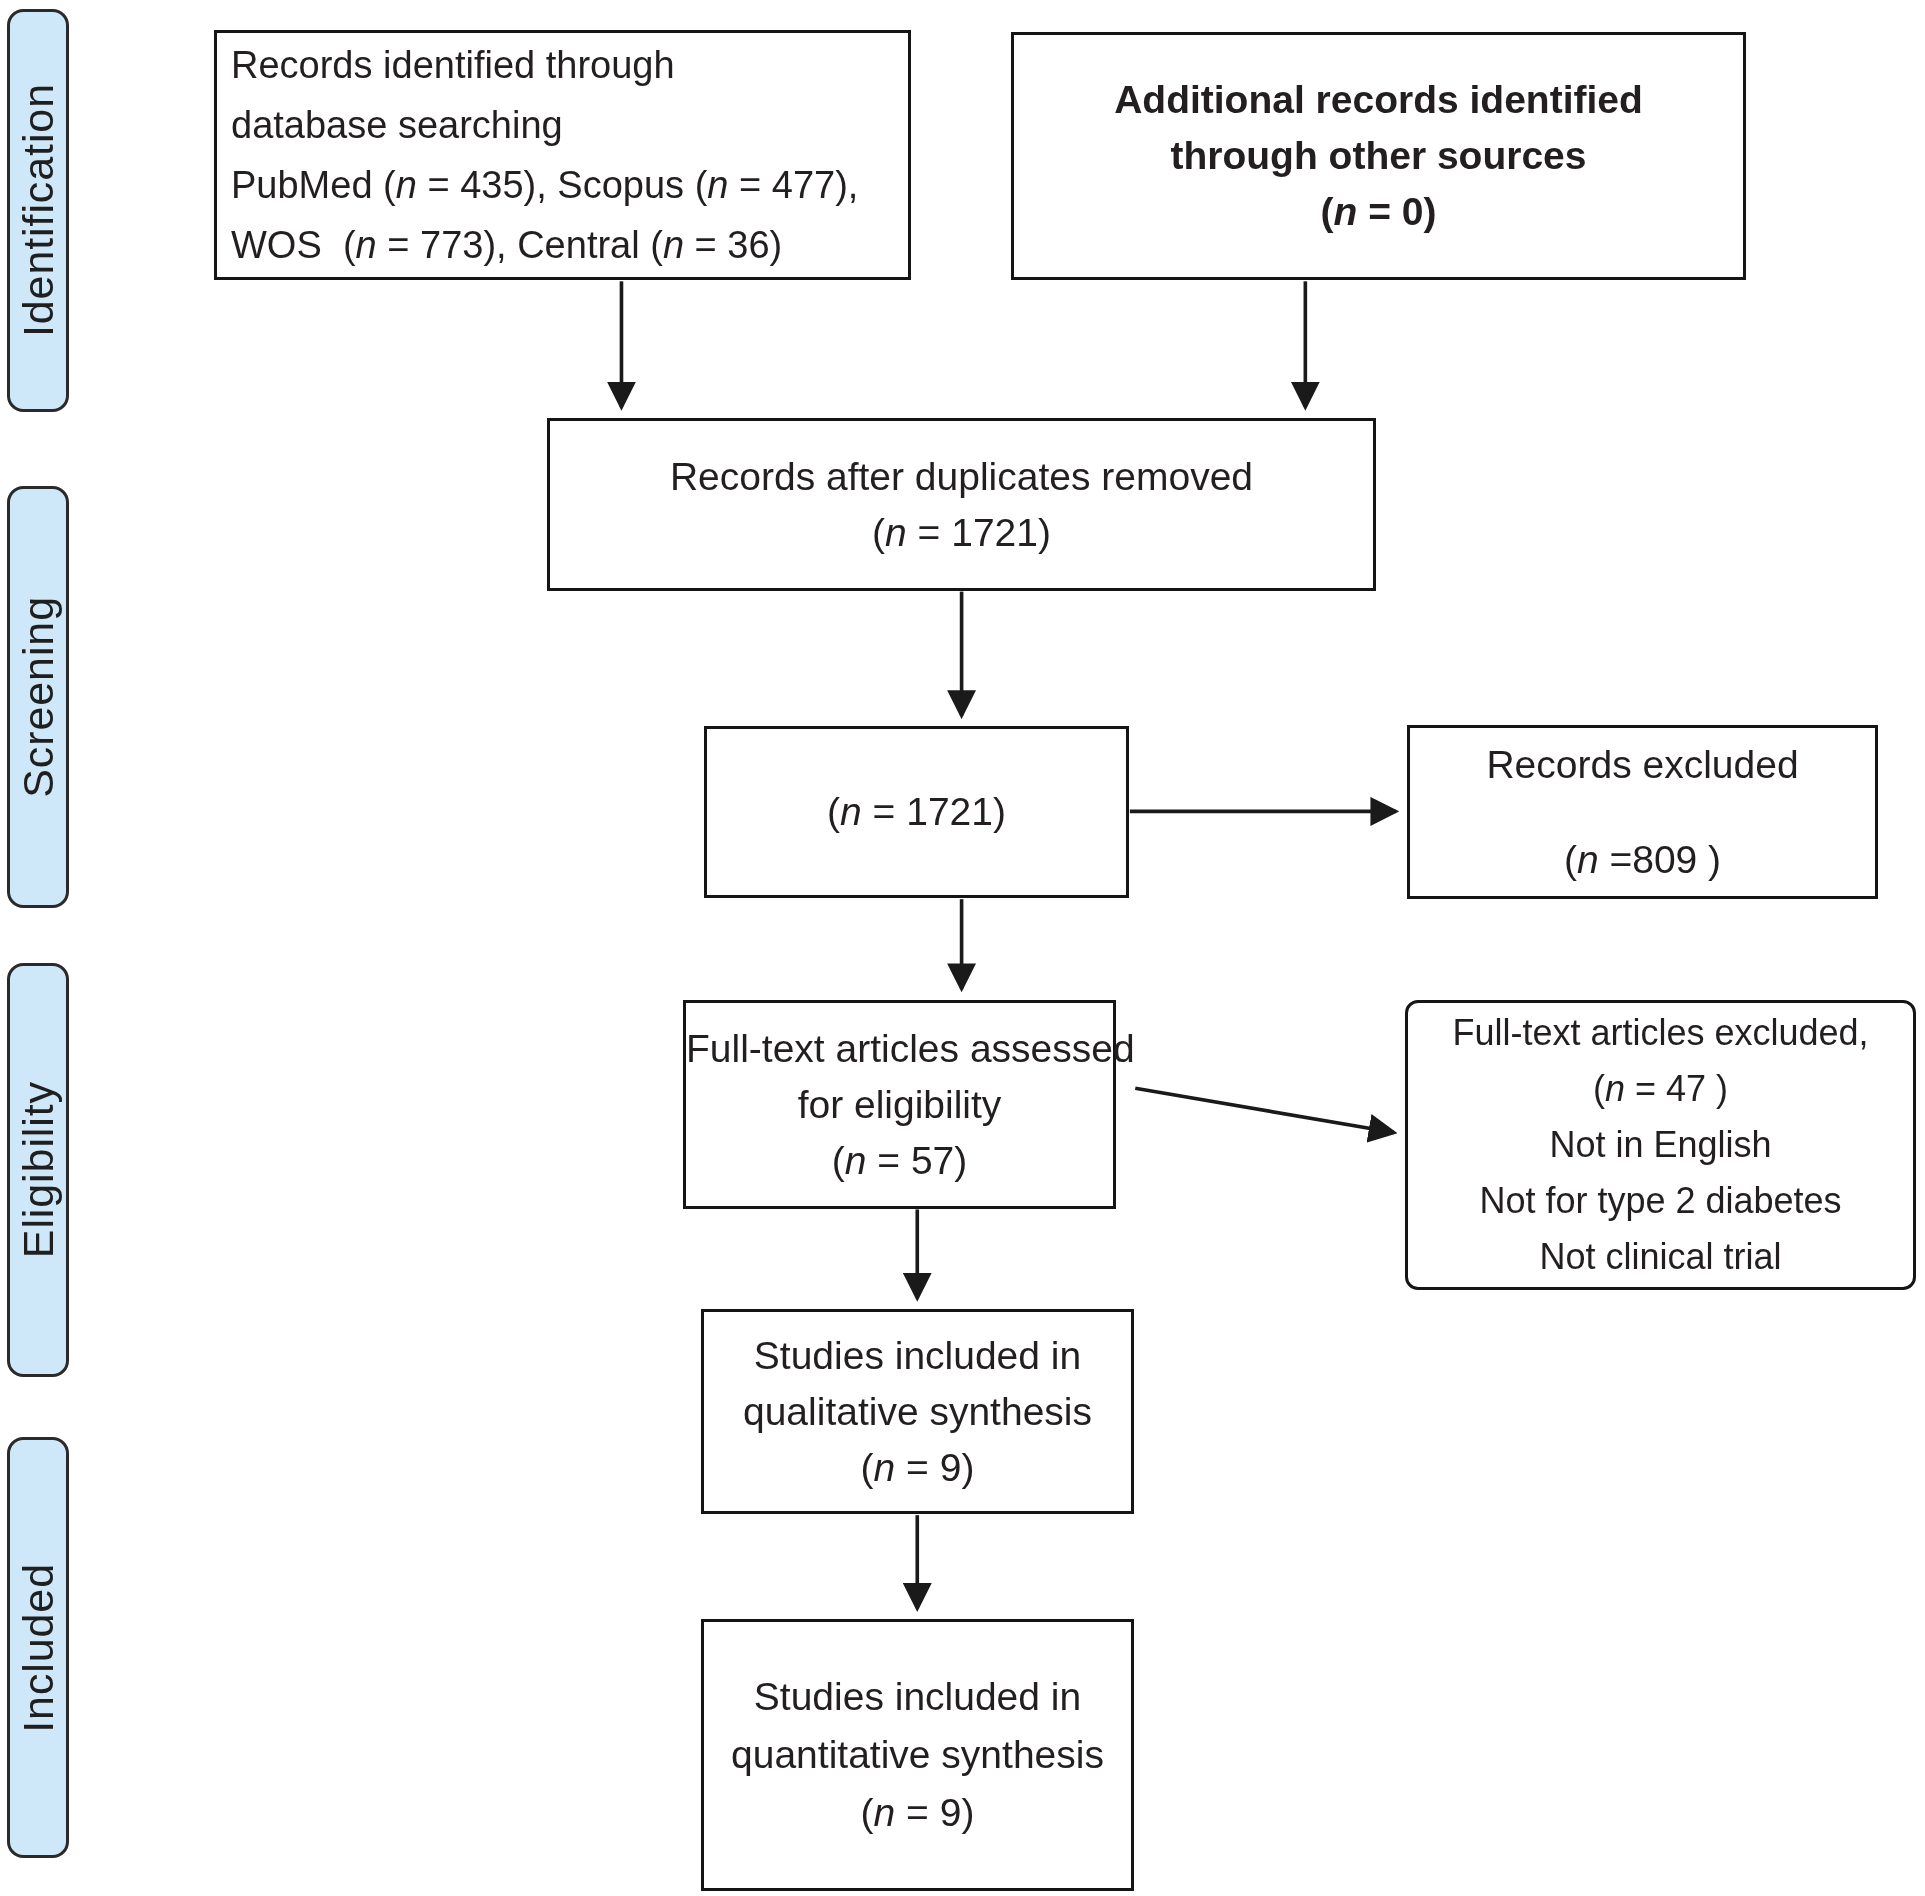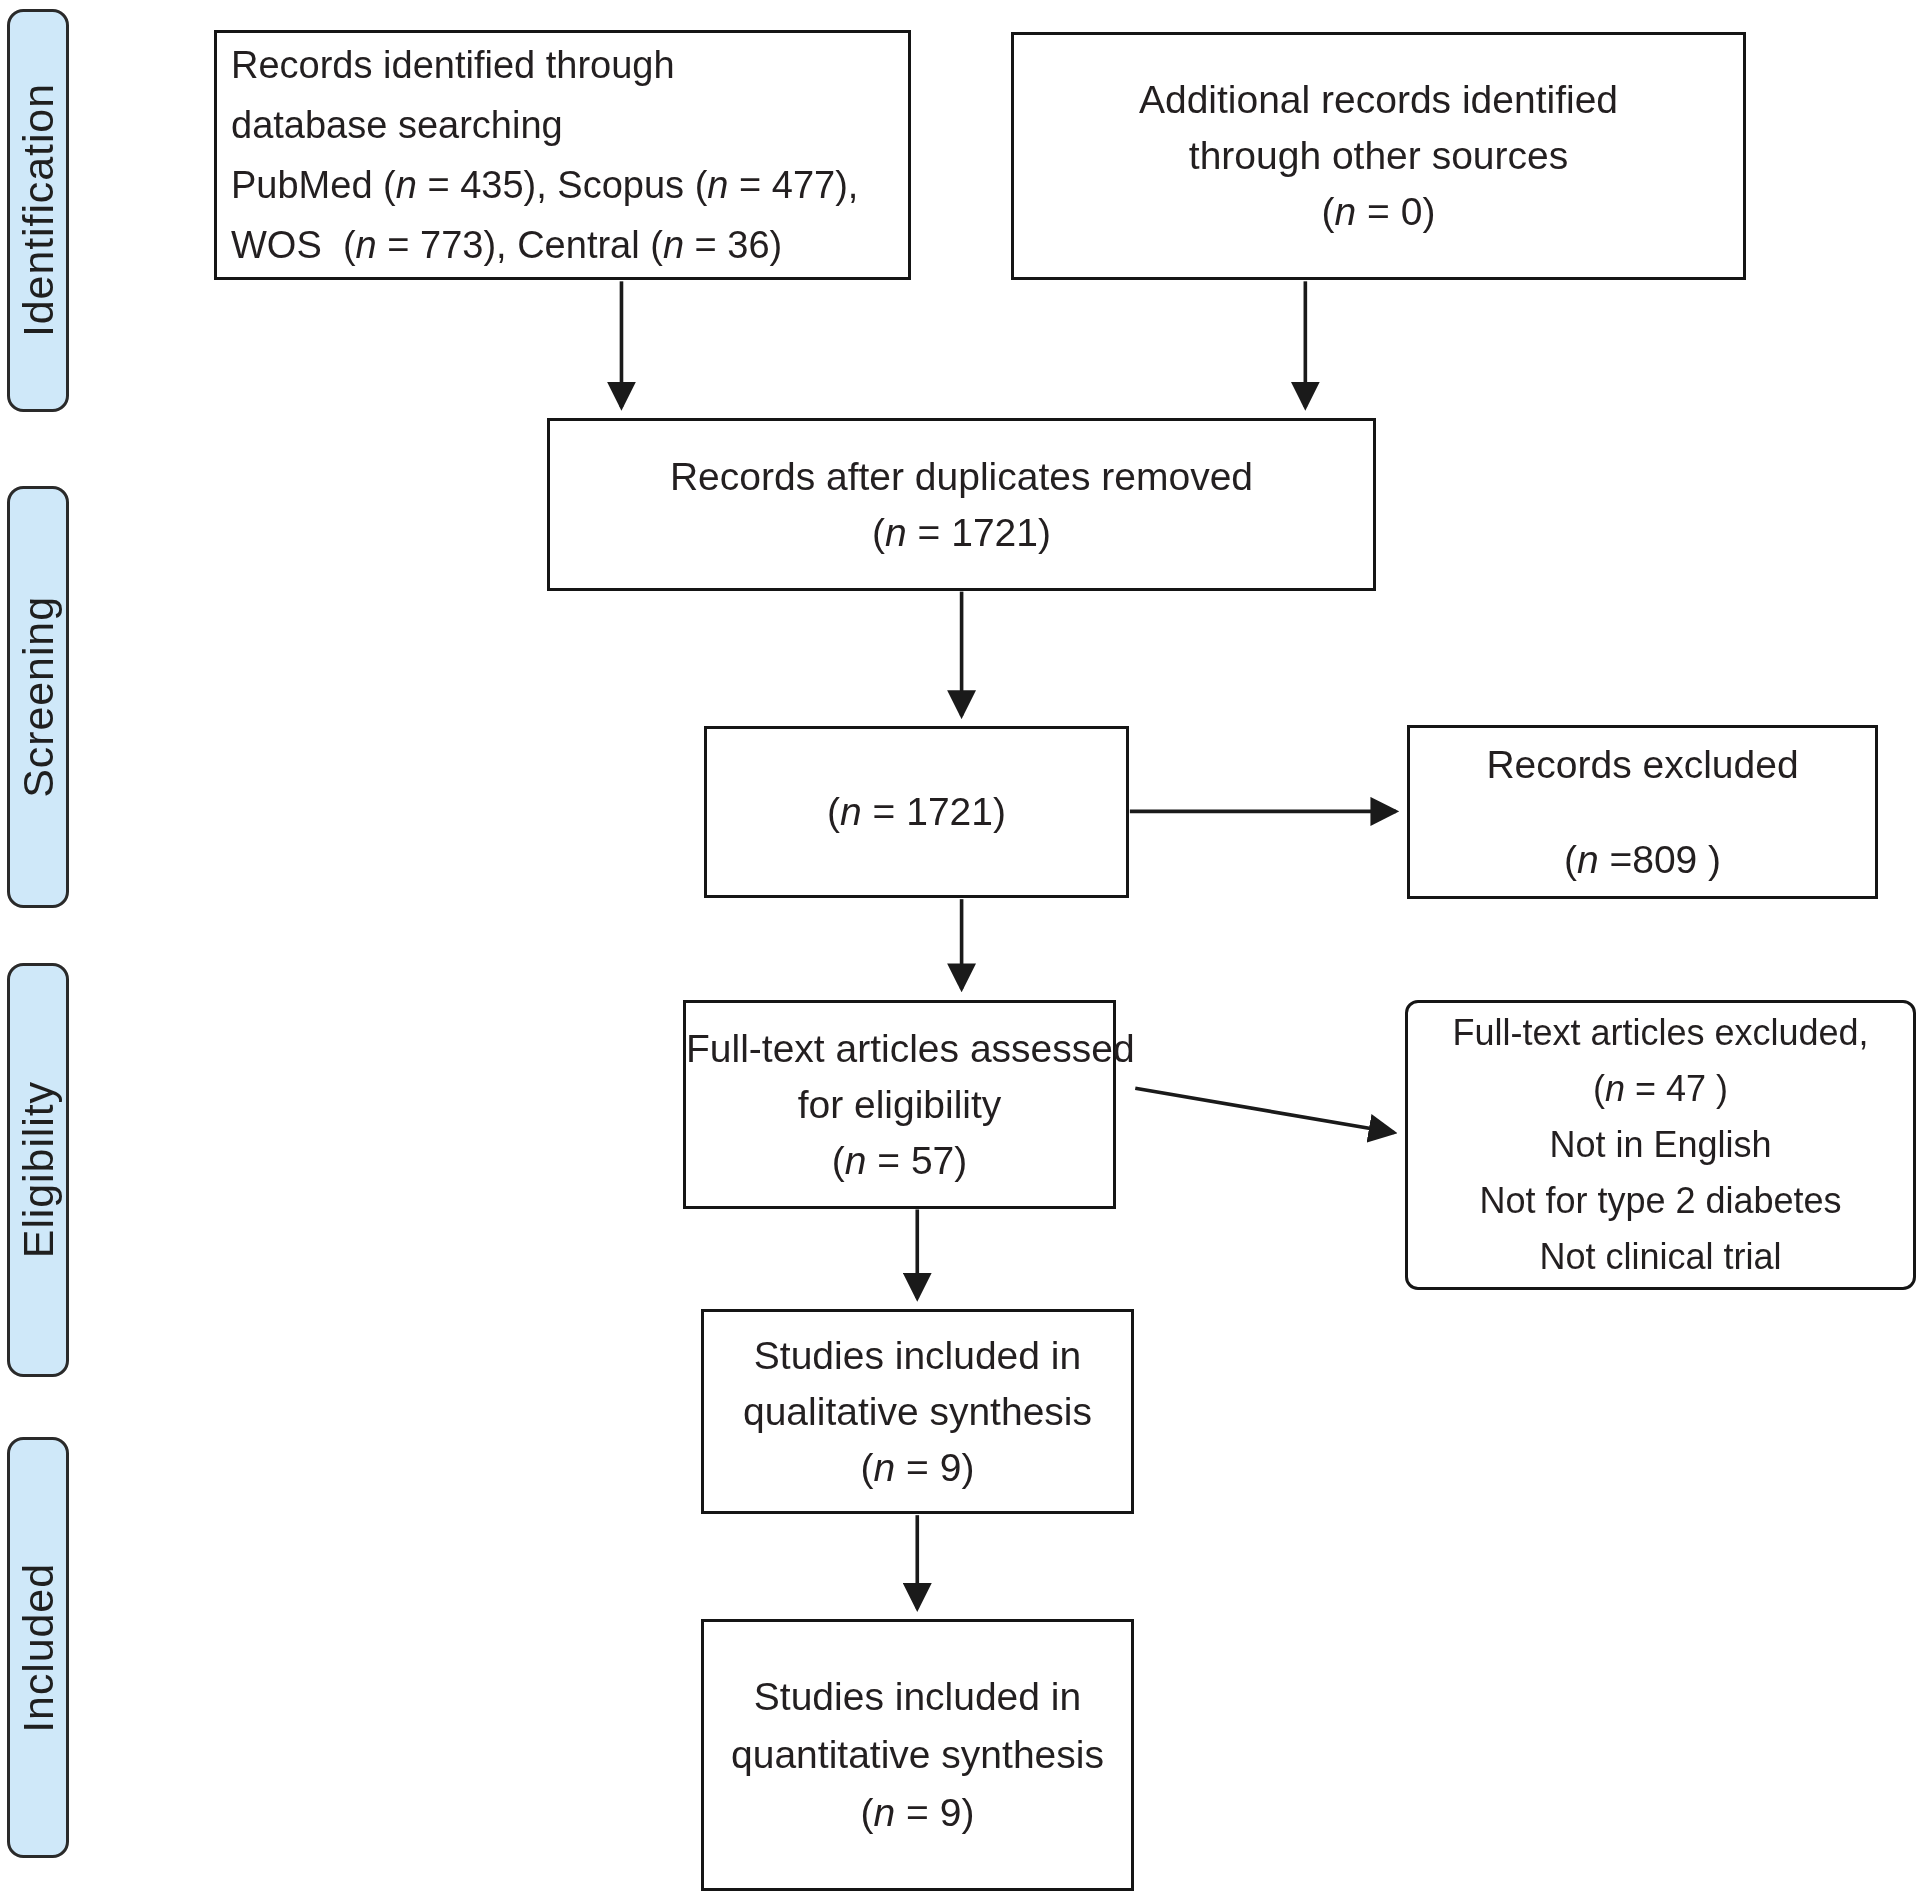--- a/index.html
+++ b/index.html
@@ -41,21 +41,21 @@
     box-sizing:border-box;
     display:flex;flex-direction:column;justify-content:center;
     font-size:39px;line-height:56px;
     text-align:center;
     z-index:2;
   }
   .fbox .tline{white-space:nowrap;}
   .mi{font-style:italic;}
   #box-identified{left:214px;top:30px;width:697px;height:250px;
     text-align:left;font-size:38px;line-height:60px;padding-left:14px;}
-  #box-additional{left:1011px;top:32px;width:735px;height:248px;}
+  #box-additional{left:1011px;top:32px;width:735px;height:248px;font-weight:bold;}
   #box-deduped{left:547px;top:418px;width:829px;height:173px;}
   #box-screened{left:704px;top:726px;width:425px;height:172px;}
   #box-excluded{left:1407px;top:725px;width:471px;height:174px;gap:39px;}
   #box-fulltext{left:683px;top:1000px;width:433px;height:209px;}
   #box-fulltext-excluded{left:1405px;top:1000px;width:511px;height:290px;
     font-size:36px;line-height:56px;border-radius:13px;}
   #box-qualitative{left:701px;top:1309px;width:433px;height:205px;}
   #box-quantitative{left:701px;top:1619px;width:433px;height:272px;line-height:58px;}
 
   

